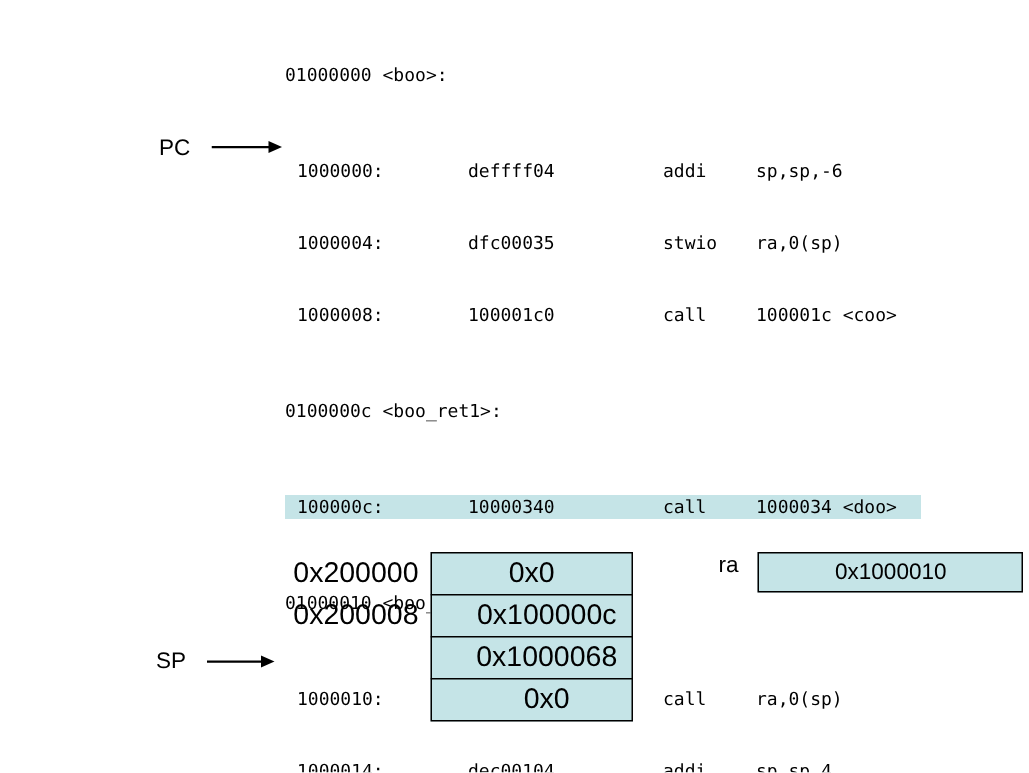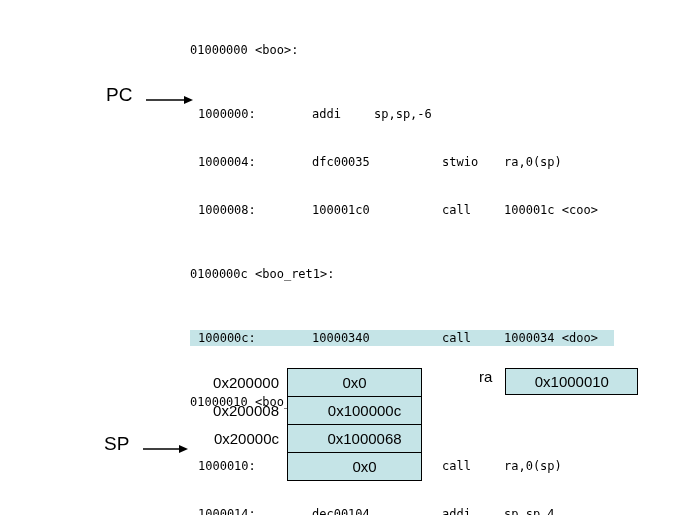--- a/index.html
+++ b/index.html
@@ -21,66 +21,66 @@
     white-space: pre;
   }
   .line { display: flex; height: 16px; }
   .line.hl { background: var(--hl, #c5e4e7); align-items: flex-end; }
   .c-addr { width: 122px; padding-left: 8px; }
   .c-code { width: 130px; }
   .c-mn   { width: 62px; }
   .c-op   { flex: 1; }
   
   .pointer {
-    position: absolute; display: flex; align-items: flex-end; gap: 14px;
-    font-size: 19px;
+    position: absolute; display: flex; align-items: center; gap: 14px;
+    font-size: 15px;
   }
   .pointer svg { display: block; }
   .pc-pos { left: 64px; top: 90px; height: 16px; }
   .sp-pos { left: 62px; top: 426px; height: 29px; }
   
   .stack {
     position: absolute; left: 149px; top: 368px;
-    display: flex; gap: 8px; font-size: 15px;
+    display: flex; gap: 8px; font-size: 19px;
   }
   .addrs, .vals { display: flex; flex-direction: column; }
   .addrs > div {
     width: 88px; height: 29px;
     display: flex; align-items: center; justify-content: flex-end;
   }
   .addrs > div + div { margin-top: -1px; }
   .vals > div {
     width: 135px; height: 29px;
     border: 1px solid #000;
     background: var(--cell, #c5e4e7);
     display: flex; align-items: center; justify-content: center;
   }
   .vals > div + div { margin-top: -1px; padding-left: 20px; }
   
   .reg {
     position: absolute; left: 437px; top: 368px;
     display: flex; align-items: flex-start; gap: 13px; font-size: 15px;
   }
   .reg-box {
-    width: 133px; height: 27px;
+    width: 177px; height: 27px;
     border: 1px solid #000;
     background: var(--cell, #c5e4e7);
     display: flex; align-items: center; justify-content: center;
   }
 </style>
 </head>
 <body>
 
 <div class="slide">
 
   <div class="listing">
     <div class="line lbl"><span>01000000 &lt;boo&gt;:</span></div>
 
     <div class="line ins">
-      <span class="c-addr">1000000:</span><span class="c-mn">addi</span><span class="c-op">sp,sp,-6</span>
+      <span class="c-addr">1000000:</span><span class="c-code">deffff04</span><span class="c-mn">addi</span><span class="c-op">sp,sp,-6</span>
     </div>
     <div class="line ins">
       <span class="c-addr">1000004:</span><span class="c-code">dfc00035</span><span class="c-mn">stwio</span><span class="c-op">ra,0(sp)</span>
     </div>
     <div class="line ins">
       <span class="c-addr">1000008:</span><span class="c-code">100001c0</span><span class="c-mn">call</span><span class="c-op">100001c &lt;coo&gt;</span>
     </div>
 
     <div class="line lbl"><span>0100000c &lt;boo_ret1&gt;:</span></div>
 
@@ -128,21 +128,20 @@
     <svg width="46" height="12" viewBox="0 0 46 12">
       <line x1="0" y1="6" x2="37" y2="6" stroke="#000" stroke-width="1.5"></line>
       <polygon points="36,2 45,6 36,10" fill="#000"></polygon>
     </svg>
   </div>
 
   <div class="stack">
     <div class="addrs">
       <div>0x200000</div>
       <div>0x200008</div>
-      <div>0x20000c</div>
     </div>
     <div class="vals">
       <div>0x0</div>
       <div>0x100000c</div>
       <div>0x1000068</div>
       <div>0x0</div>
     </div>
   </div>
 
   <div class="reg">

